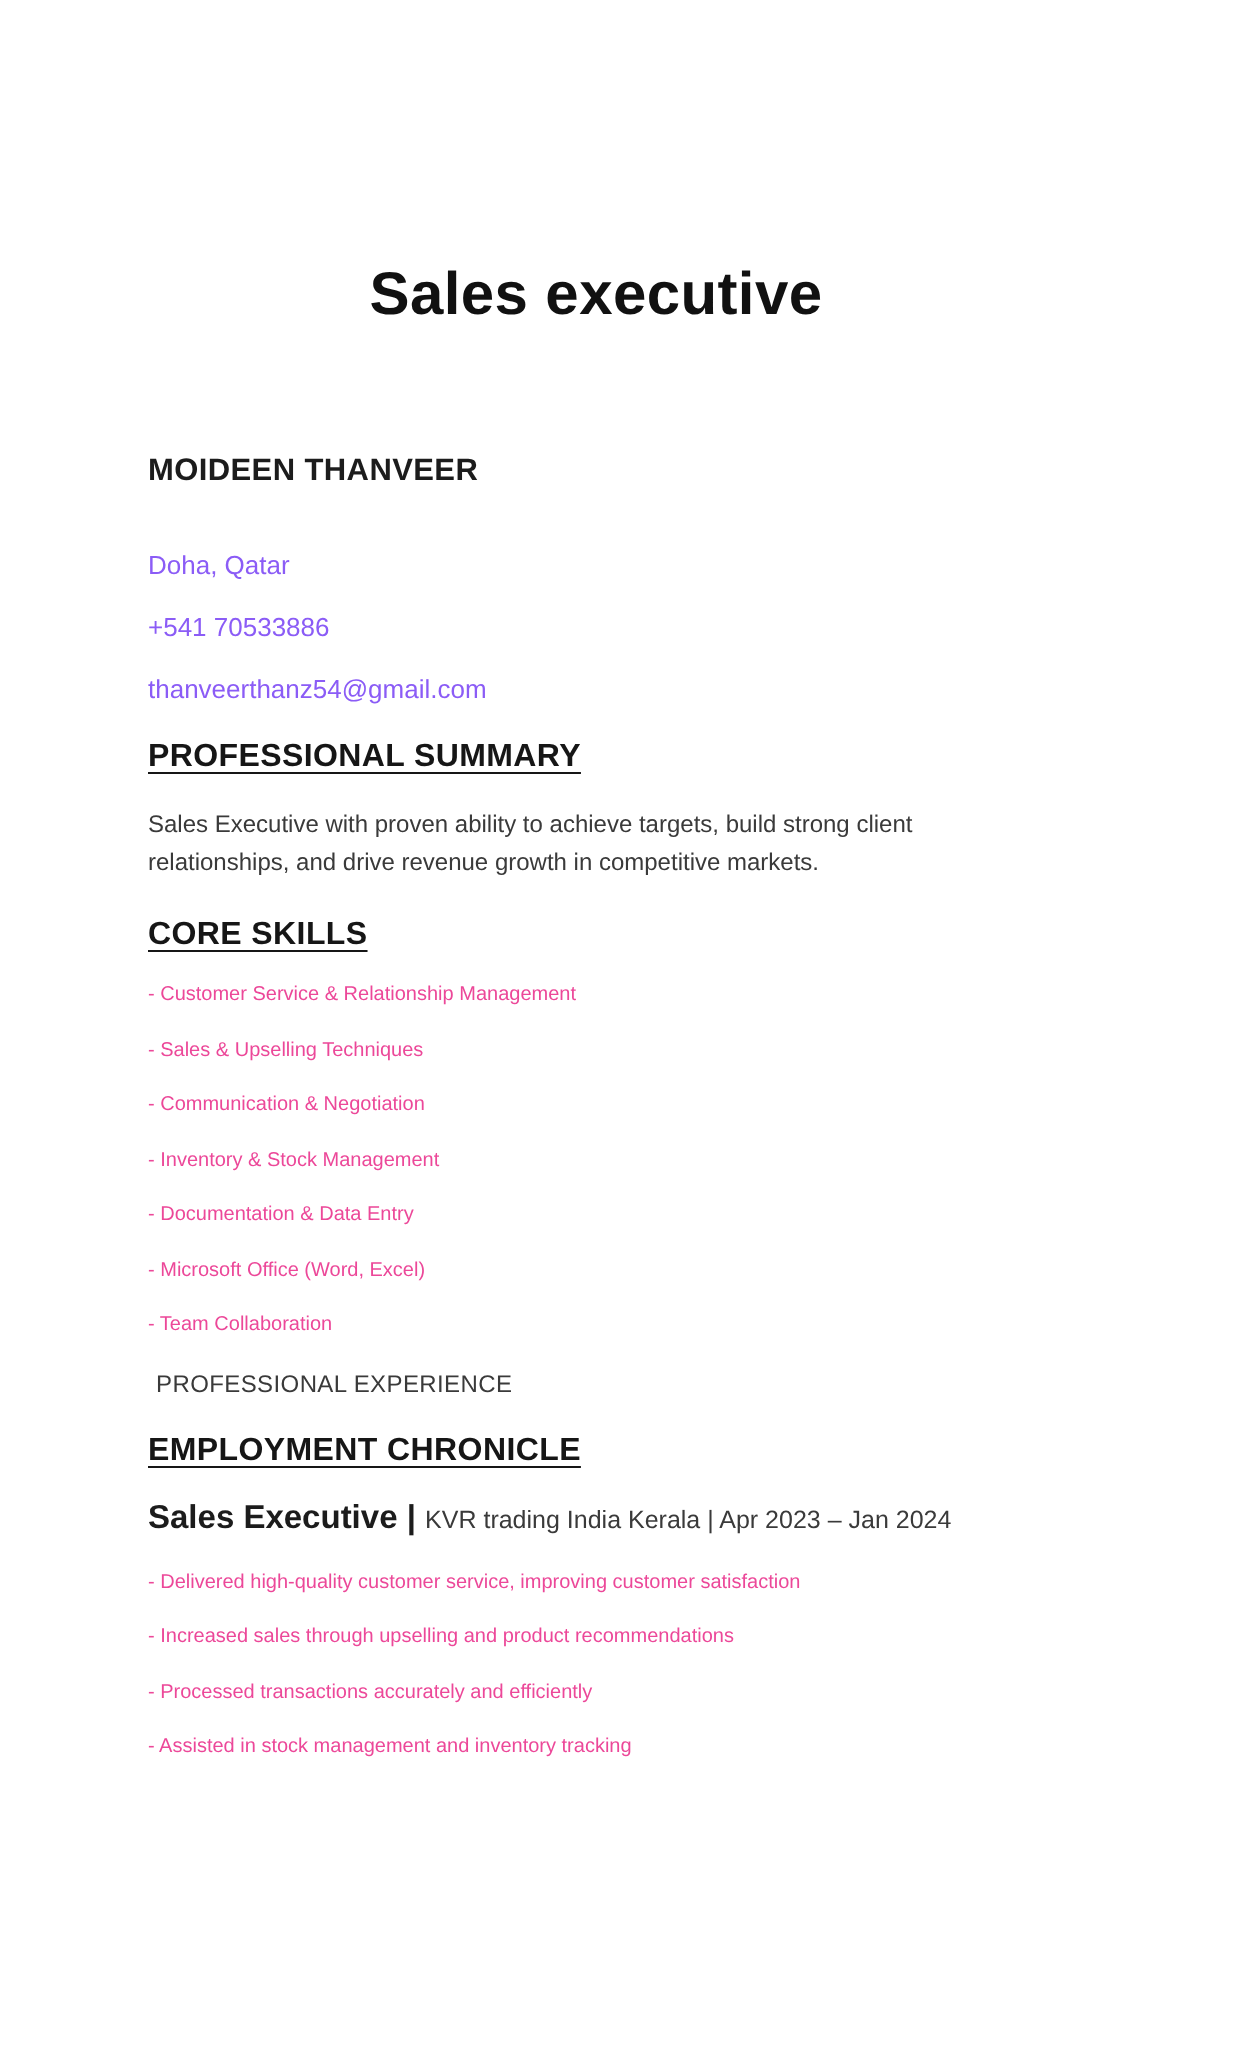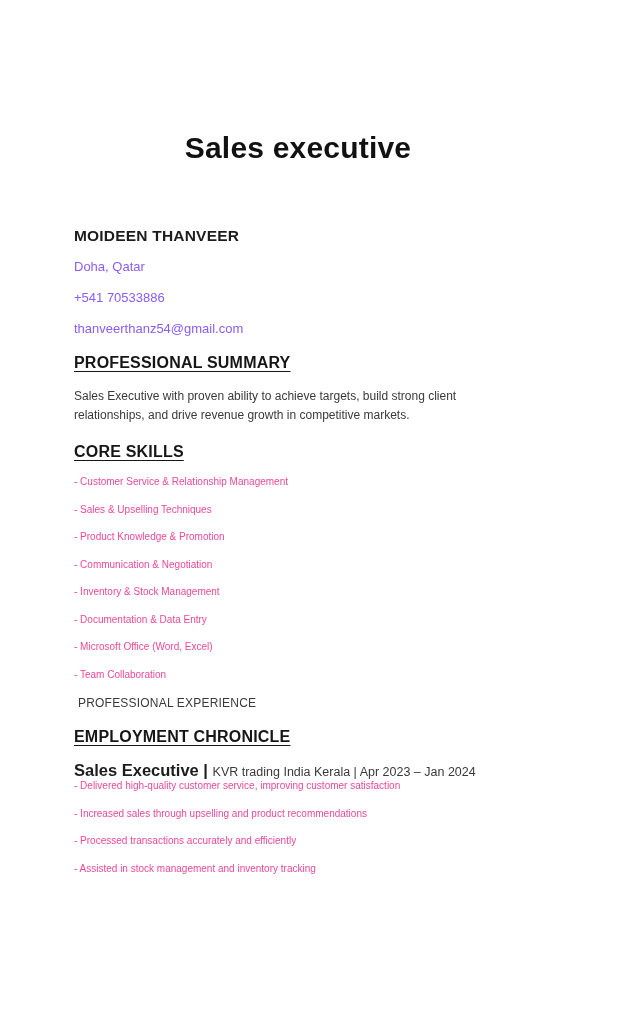--- a/index.html
+++ b/index.html
@@ -29,21 +29,21 @@
     color: #111111;
     letter-spacing: 0.2px;
     margin-bottom: 62px;
   }
 
   .name {
     font-size: 15.5px;
     font-weight: 700;
     color: #1c1c1c;
     letter-spacing: 0.2px;
-    margin-bottom: 14px;
+    margin-bottom: 30px;
   }
 
   .contact-line {
     font-size: 13px;
     color: #8b5cf6;
     margin-bottom: 16px;
   }
 
   .section-heading {
     font-size: 16px;
@@ -75,20 +75,21 @@
     font-size: 12px;
     color: #3a3a3a;
     padding-left: 4px;
     margin-top: 8px;
     margin-bottom: 14px;
     letter-spacing: 0.2px;
   }
 
   .job-line {
     margin-top: 6px;
+    margin-bottom: 17px;
     white-space: nowrap;
   }
 
   .job-title {
     font-size: 16.5px;
     font-weight: 700;
     color: #1c1c1c;
   }
 
   .job-meta {
@@ -108,21 +109,20 @@
   <div class="contact-line">+541 70533886</div>
   <div class="contact-line">thanveerthanz54@gmail.com</div>
 
   <div class="section-heading">PROFESSIONAL SUMMARY</div>
   <div class="body-text">Sales Executive with proven ability to achieve targets, build strong client relationships, and drive revenue growth in competitive markets.</div>
 
   <div class="section-heading">CORE SKILLS</div>
 
   <div class="skill-item">- Customer Service &amp; Relationship Management</div>
   <div class="skill-item">- Sales &amp; Upselling Techniques</div>
-  <div class="skill-item">- Product Knowledge &amp; Promotion</div>
   <div class="skill-item">- Communication &amp; Negotiation</div>
   <div class="skill-item">- Inventory &amp; Stock Management</div>
   <div class="skill-item">- Documentation &amp; Data Entry</div>
   <div class="skill-item">- Microsoft Office (Word, Excel)</div>
   <div class="skill-item">- Team Collaboration</div>
 
   <div class="plain-subheading">PROFESSIONAL EXPERIENCE</div>
 
   <div class="section-heading">EMPLOYMENT CHRONICLE</div>
 

